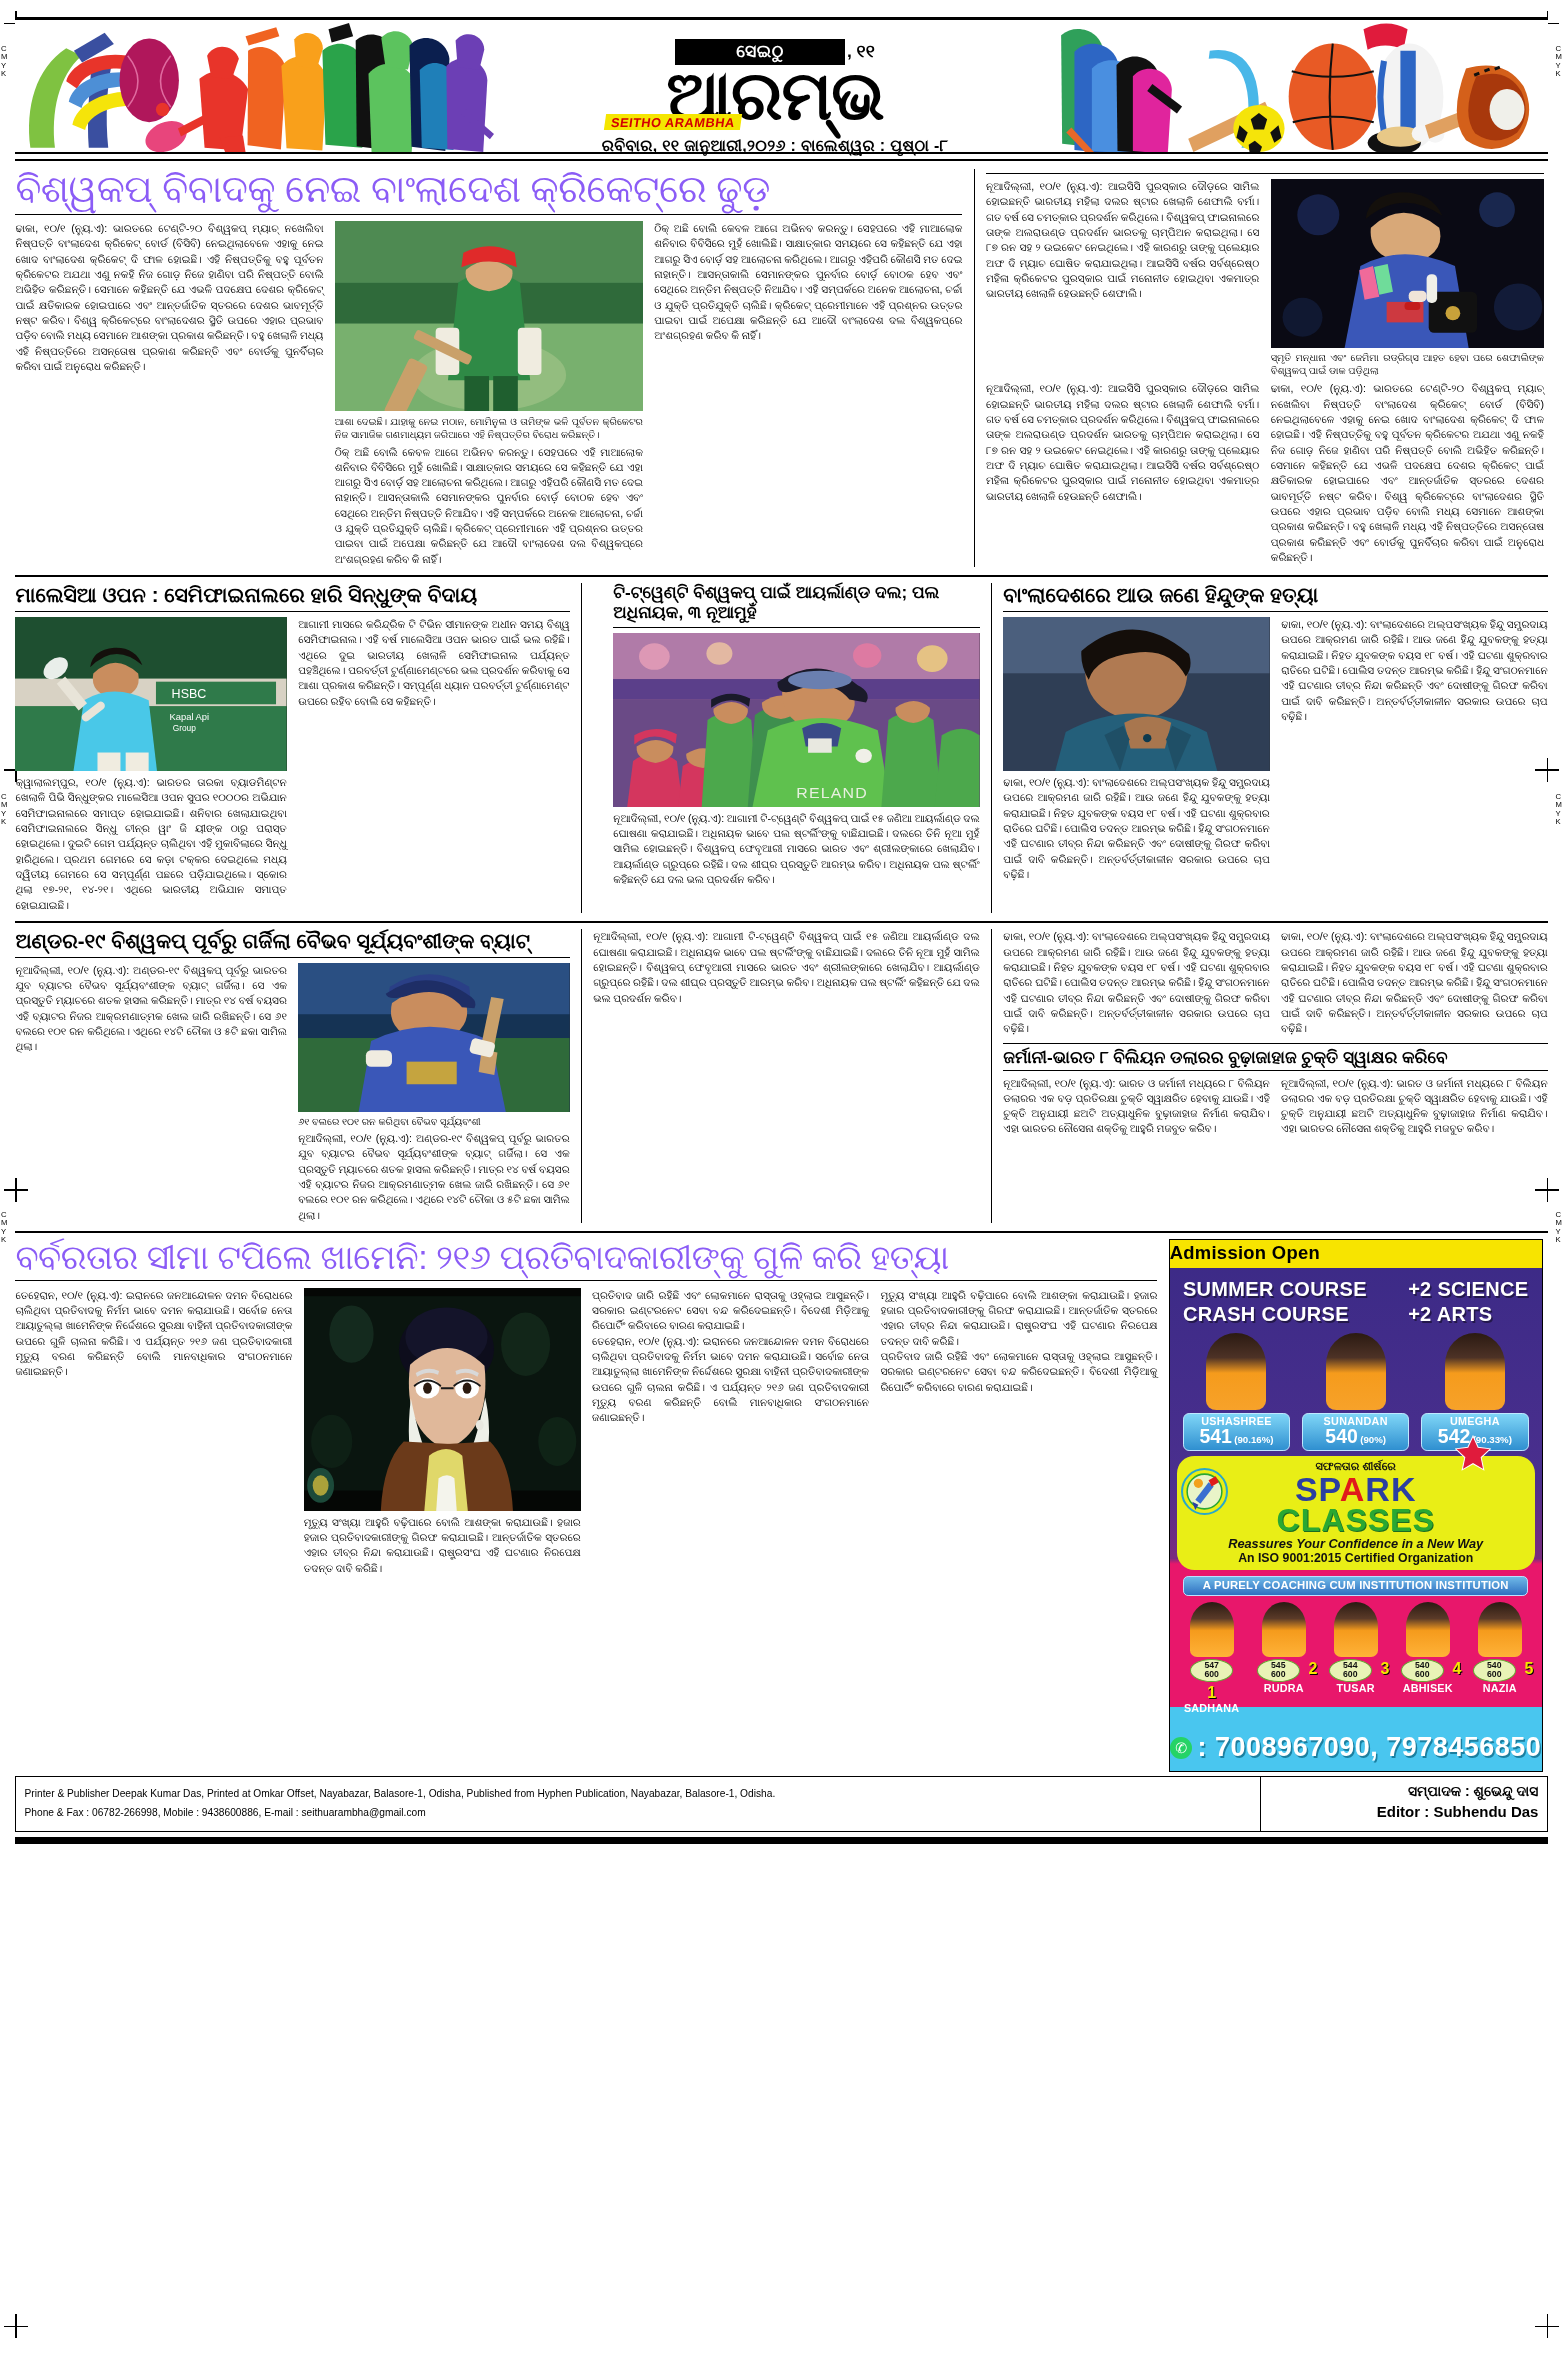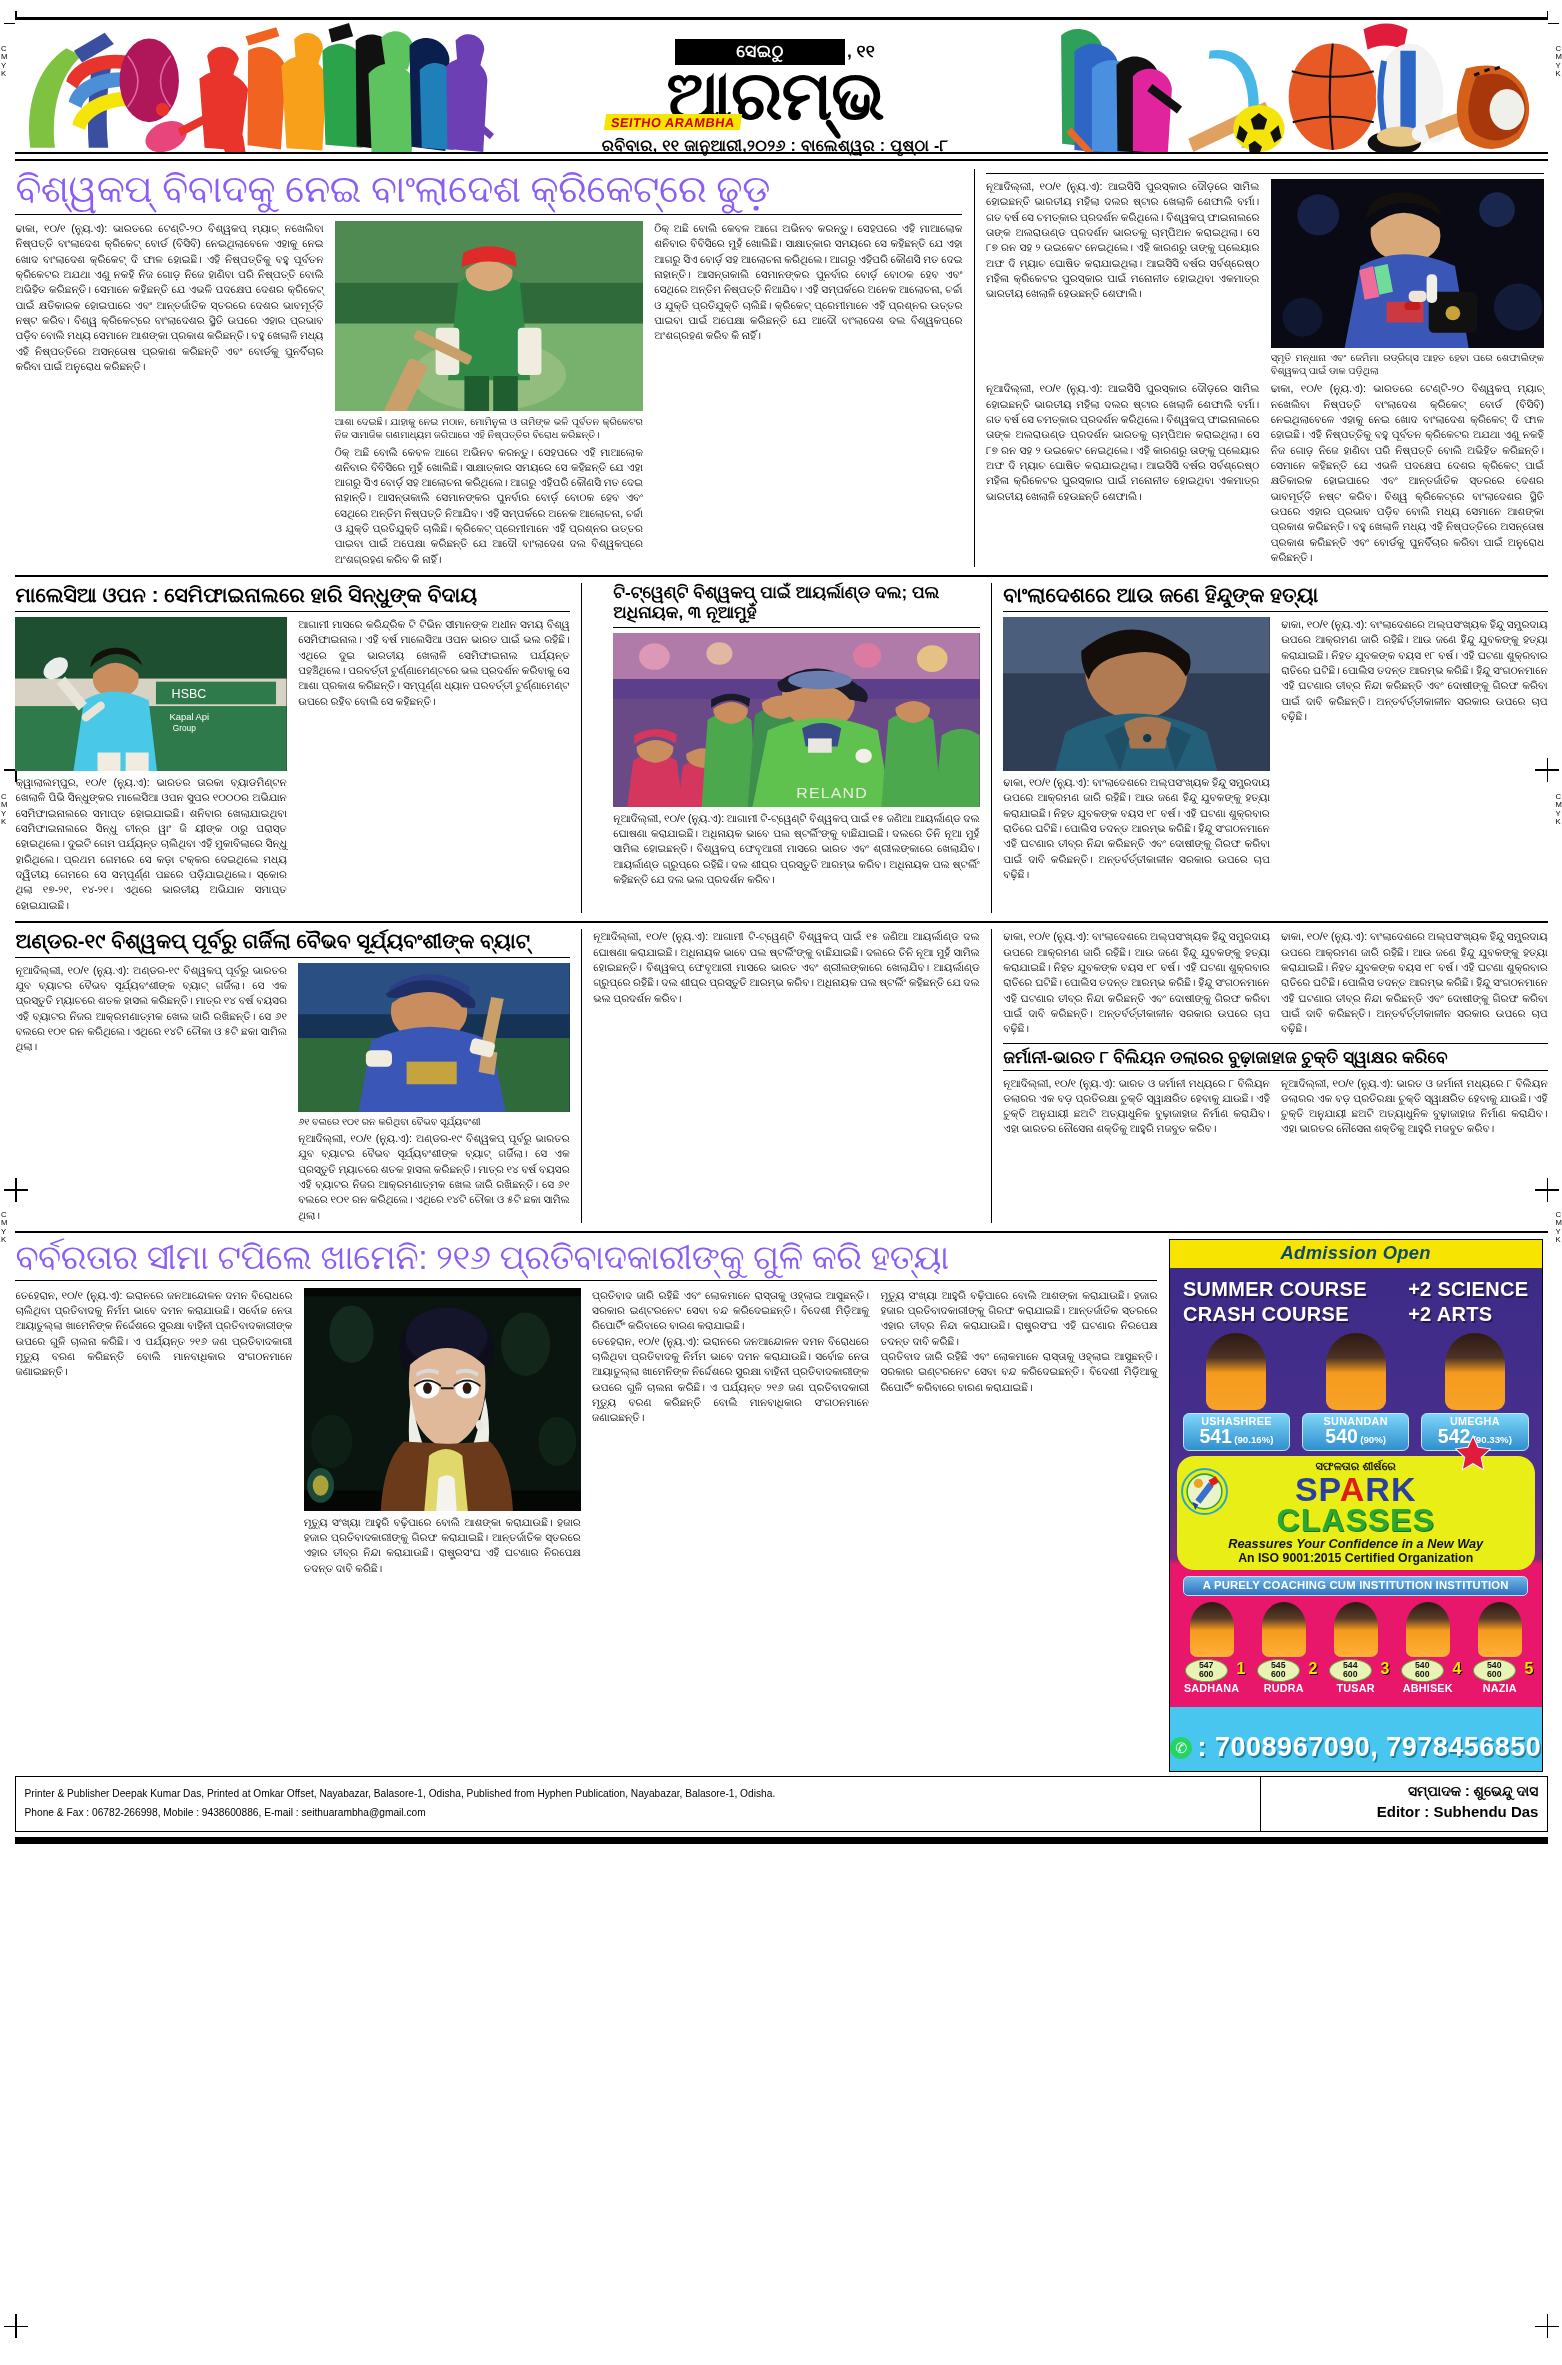--- a/index.html
+++ b/index.html
@@ -111,22 +111,22 @@
   .divider-v { width: 1px; background: #000; align-self: stretch; }
 
   
   .ad {
     width: 100%; height: 100%;
     background: linear-gradient(180deg,#3b2a86 0%, #4a2f8e 45%, #7a2b7e 60%, #e8176b 61%, #e8176b 88%, #49c6ef 88%, #49c6ef 100%);
     position: relative; overflow: hidden;
     border: 1.5px solid #000;
   }
   .ad-banner {
-    background: #f7e400; color: #0c4a6e;
-    text-align:center; font-style: italic; font-weight: 700;
+    background: #f7e400; color: #000000;
+    font-weight: 700;
     font-size: 18.4px; padding: 2px 0 4.1px 0; letter-spacing:0.3px;
   }
   .ad-courses {
     display:flex; justify-content: space-between; padding: 8.2px 13.3px 3.1px 13.3px;
   }
   .ad-courses div { color:#fff; font-weight:700; font-size: 20px; line-height:1.25;
     text-shadow: 1.5px 1.5px 0 rgba(0,0,0,.45); letter-spacing:0.3px; }
   .ad-students { display:flex; justify-content: space-around; padding: 3.1px 7.2px 0 7.2px; }
   .ad-stu { width: 30%; text-align:center; }
   .ad-stu .face {
@@ -702,21 +702,21 @@
           <svg width="36" height="41" viewBox="0 0 70 80" style="position:absolute;right:44px;top:-20.5px;">
             <path d="M35 2 l10 22 24 3 -18 17 5 24 -21 -12 -21 12 5 -24 -18 -17 24 -3z" fill="#e01b3c" stroke="#fff" stroke-width="2"></path>
           </svg>
         </div>
 
         <div class="ad-purely">A PURELY COACHING CUM INSTITUTION INSTITUTION</div>
 
         <div class="ad-top5">
           <div class="ad-t5">
             <div class="face2"></div>
-            <div style="display:flex;align-items:center;justify-content:flex-end;gap:2px;">
+            <div style="display:flex;align-items:center;justify-content:flex-end;gap:2px;flex-direction:column;">
               <div class="mark"><span>547</span><br><span>600</span></div>
               <div class="rank">1</div>
             </div>
             <div class="nm2">SADHANA</div>
           </div>
           <div class="ad-t5">
             <div class="face2"></div>
             <div style="display:flex;align-items:center;justify-content:center;gap:2px;">
               <div class="mark"><span>545</span><br><span>600</span></div>
               <div class="rank">2</div>

